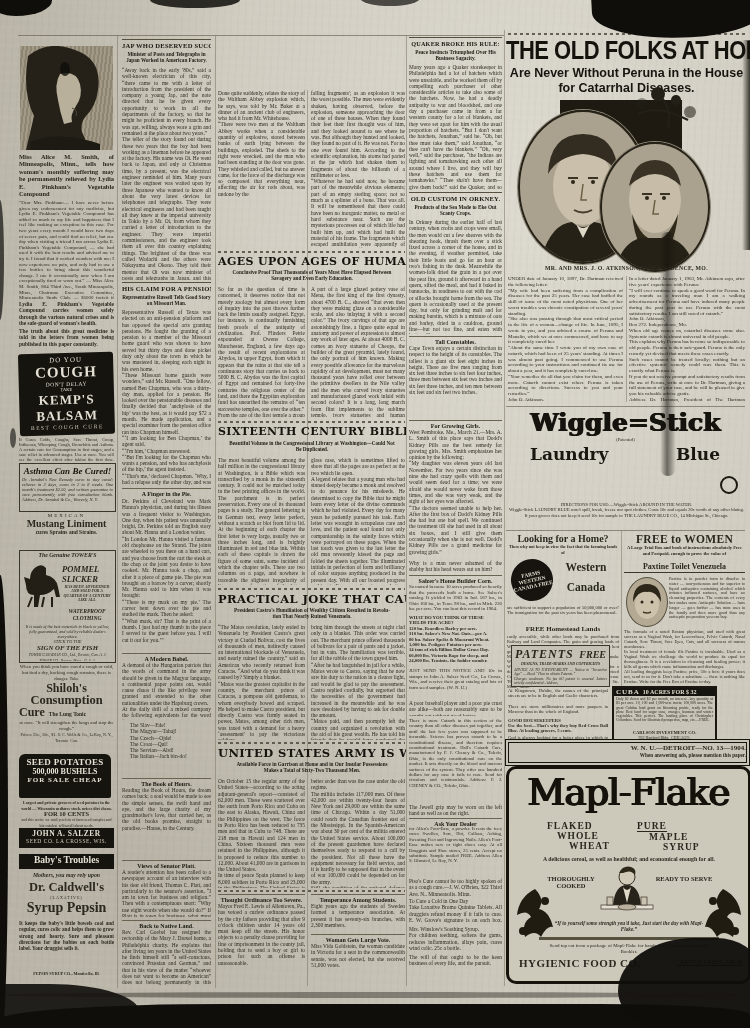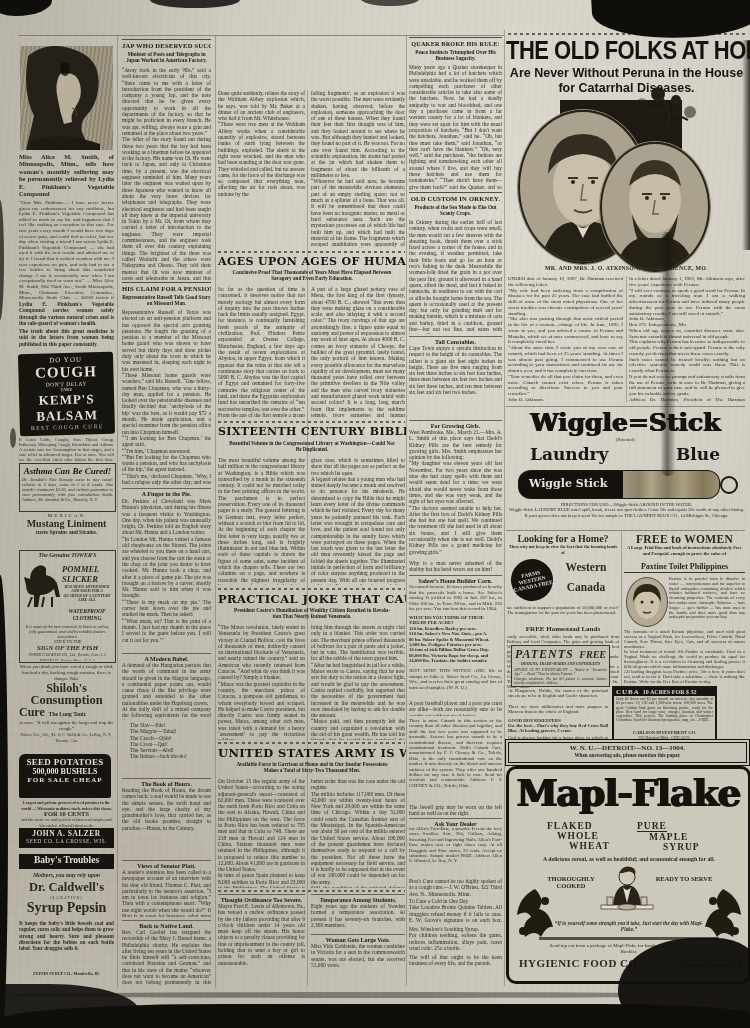--- a/index.html
+++ b/index.html
@@ -324,23 +324,20 @@
 Address Dr. Hartman, President of The Hartman Sanitarium, Columbus, O.</div>
   <div class="vr" style="left:626px;top:276px;height:126px"></div>
 
   <div class="hr" style="left:506px;top:406px;width:239px"></div>
   <div class="abs" style="left:506px;top:408px;width:239px;text-align:center;font-size:25px;font-weight:bold;font-family:'DejaVu Serif',serif;color:#15130d;text-shadow:.7px 0 #15130d,-.7px 0 #15130d;white-space:nowrap">Wiggle=Stick</div>
   <div class="abs" style="left:506px;top:437px;width:239px;text-align:center;font-size:4.5px">(Patented)</div>
   <div class="abs" style="left:530px;top:444px;width:190px;display:flex;justify-content:space-between;font-size:17px;font-weight:bold;font-family:'DejaVu Serif',serif;color:#1a1710">
     <span>Laundry</span>
     <span>Blue</span>
   </div>
-  <div class="abs" style="left:518px;top:470px;width:200px;height:27px;border-radius:13px/12px;overflow:hidden;border:1px solid #1c1912;background:linear-gradient(90deg,#14110c 0 52%,#a2967d 52%,#8d8268 60%,#b0a488 66%,#877c62 74%,#ab9f83 82%,#837857 92%,#9d9176 100%)">
-    <div style="color:#e8e3d5;font-size:11px;font-weight:bold;padding:6px 0 0 10px;font-family:'DejaVu Serif',serif">Wiggle Stick</div>
-  </div>
   <div class="abs" style="left:720px;top:476px;width:14px;height:14px;border:2px solid #1c1912;border-radius:50%"></div>
   <div class="abs pc" style="left:508px;top:502px;width:237px;height:27px;font-size:4.6px;line-height:5.3px">DIRECTIONS FOR USE:—Wiggle-Stick AROUND IN THE WATER.
 Wiggle-Stick LAUNDRY BLUE won't spill, break, freeze nor spot clothes. Costs 10c and equals 20c worth of any other bluing. If your grocer does not keep it send 10c for sample to THE LAUNDRY BLUE CO., 14 Michigan St., Chicago.</div>
 
   <div class="hr" style="left:506px;top:530px;width:239px"></div>
   <div class="vr" style="left:621px;top:531px;height:156px"></div>
 
   <div class="abs" style="left:507px;top:533px;width:112px;height:156px;overflow:hidden">
     <div style="font-size:10px;font-weight:bold;text-align:center">Looking for a Home?</div>
     <div class="pc" style="font-size:4.4px;height:11px;font-weight:bold">Then why not keep in view the fact that the farming lands of</div>
@@ -352,21 +349,21 @@
     <div class="abs p" style="left:0;top:72px;width:112px;height:18px;font-size:4.5px;line-height:5.2px">are sufficient to support a population of 50,000,000 or over? The immigration for the past six years has been phenomenal.</div>
     <div class="abs" style="left:0;top:92px;width:112px;text-align:center;font-size:7px;font-weight:bold">FREE Homestead Lands</div>
     <div class="abs p" style="left:0;top:101px;width:112px;height:55px;font-size:4.3px;line-height:5px">easily accessible, while other lands may be purchased from Railway and Land Companies. The grain and grazing lands of Western Canada are the best on the continent, producing the best grain and cattle fed on grass alone ready for market.
 Markets, Schools, Railways and all other conditions make Western Canada an enviable spot for the settler.
 Write to Superintendent Immigration, Ottawa, Canada, for a descriptive Atlas, and other information; or to authorized Canadian Government Agent—M. V. McInnes, No. 2 Avenue Theater Block, Detroit, Mich., and C. A. Laurier, Sault Ste. Marie, Mich.</div>
   </div>
 
   <div class="abs" style="left:624px;top:533px;width:121px;height:152px;overflow:hidden">
     <div style="font-size:11.5px;font-weight:bold;text-align:center;letter-spacing:.3px">FREE to WOMEN</div>
     <div class="pc" style="font-size:4.6px;height:17px;font-weight:bold">A Large Trial Box and book of instructions absolutely Free and Postpaid, enough to prove the value of</div>
-    <div style="font-size:8px;font-weight:bold;text-align:center;border-bottom:1px solid #3c372c;padding-bottom:1px">Paxtine Toilet Philippines</div>
+    <div style="font-size:8px;font-weight:bold;text-align:center;border-bottom:1px solid #3c372c;padding-bottom:1px">Paxtine Toilet Venezuela</div>
     <div class="abs" style="left:2px;top:44px;width:40px;height:48px;border-radius:50%;background:#b4aa94;overflow:hidden;border:1px solid #55503f">
       <svg width="40" height="48" viewBox="0 0 40 48">
         <ellipse cx="20" cy="26" rx="12" ry="15" fill="#cdc3ad"></ellipse>
         <path d="M6,24 Q6,6 20,6 Q34,6 34,24 Q28,12 20,14 Q12,12 6,24Z" fill="#2c2718"></path>
         <circle cx="15" cy="24" r="1.5" fill="#2c2619"></circle>
           <circle cx="25" cy="24" r="1.5" fill="#2c2619"></circle>
         <path d="M16,34 Q20,36 24,34" stroke="#473d2c" stroke-width="1.5" fill="none"></path>
       </svg>
     </div>
     <div class="abs p" style="left:45px;top:44px;width:76px;height:50px;font-size:4.2px;line-height:4.8px">Paxtine is in powder form to dissolve in water — non-poisonous and far superior to liquid antiseptics containing alcohol which irritates inflamed surfaces, and have no cleansing properties. The contents of every box makes more Antiseptic Solution — lasts longer — goes further — has more uses in the family and does more good than any antiseptic preparation you can buy.</div>
@@ -396,27 +393,27 @@
   <div class="abs" style="left:612px;top:686px;width:101px;height:52px;border:2px double #1a1710;overflow:hidden;background:#c8c4b7">
     <div style="display:flex;gap:3px;align-items:center;background:#16140f;color:#e0dccd;padding:0 2px">
       <span style="font-size:7px;font-weight:bold;letter-spacing:1px">CUBA</span>
       <span style="font-size:6px;font-weight:bold">10 ACRES FOR $ 32</span>
     </div>
     <div class="p" style="margin:1px 2px;font-size:3.8px;line-height:4.3px;height:32px">Only $2 down and $2 per month, no interest. Any quantity at $3 per acre. 10, 100 and 1,000-acre tracts; 100,000 acres. The great Cubitas land grant on blooming prairie, ready for the plow. Best land for sugar cane, oranges, bananas and winter vegetables. Title perfect. The landing place of Christopher Columbus. Send for illustrated prospectus, map, etc.—FREE.</div>
     <div style="font-size:4.6px;font-weight:bold;text-align:center">CARLSON INVESTMENT CO.</div>
     <div style="font-size:4px;text-align:center">932 Hartford Bldg., CHICAGO.</div>
   </div>
 
-  <div class="abs" style="left:508px;top:742px;width:237px;height:19px;border:1px solid #16140f;box-shadow:0 0 0 2px #c8c4b7,0 0 0 3px #16140f;background:#c8c4b7;text-align:center">
+  <div class="abs" style="left:508px;top:742px;width:237px;height:19px;border:1px solid #16140f;box-shadow:0 0 0 2px #c8c4b7,0 0 0 3px #16140f;background:#c8c4b7;text-align:right">
     <div style="font-size:7px;font-weight:bold;padding-top:1px">W. N. U.—DETROIT—NO. 13—1904.</div>
     <div style="font-size:5.2px;font-weight:bold">When answering ads, please mention this paper.</div>
   </div>
 
   <div class="abs" style="left:506px;top:766px;width:239px;height:212px;border:3px solid #16130d;border-radius:10px;overflow:hidden;background:#ccc8ba">
-    <div style="font-size:37px;font-weight:bold;text-align:center;font-family:'DejaVu Serif',serif;color:#15120c;letter-spacing:-1px;text-shadow:1px 0 #15120c,-1px 0 #15120c;margin-top:2px">Mapl-Flake</div>
+    <div style="font-size:37px;font-weight:normal;text-align:center;font-family:'DejaVu Serif',serif;color:#15120c;letter-spacing:-1px;text-shadow:1px 0 #15120c,-1px 0 #15120c;margin-top:2px">Mapl-Flake</div>
     <div class="abs" style="left:38px;top:52px;width:80px">
       <div style="font-size:9.5px;font-weight:bold;letter-spacing:1px">FLAKED</div>
       <div style="font-size:9.5px;font-weight:bold;letter-spacing:1px;padding-left:10px">WHOLE</div>
       <div style="font-size:9.5px;font-weight:bold;letter-spacing:1px;padding-left:22px">WHEAT</div>
     </div>
     <div class="abs" style="left:128px;top:52px;width:80px">
       <div style="font-size:9.5px;font-weight:bold;letter-spacing:1px;border-bottom:1px solid #2a261c;width:30px">PURE</div>
       <div style="font-size:9.5px;font-weight:bold;letter-spacing:1px;padding-left:12px">MAPLE</div>
       <div style="font-size:9.5px;font-weight:bold;letter-spacing:1px;padding-left:26px">SYRUP</div>
     </div>

